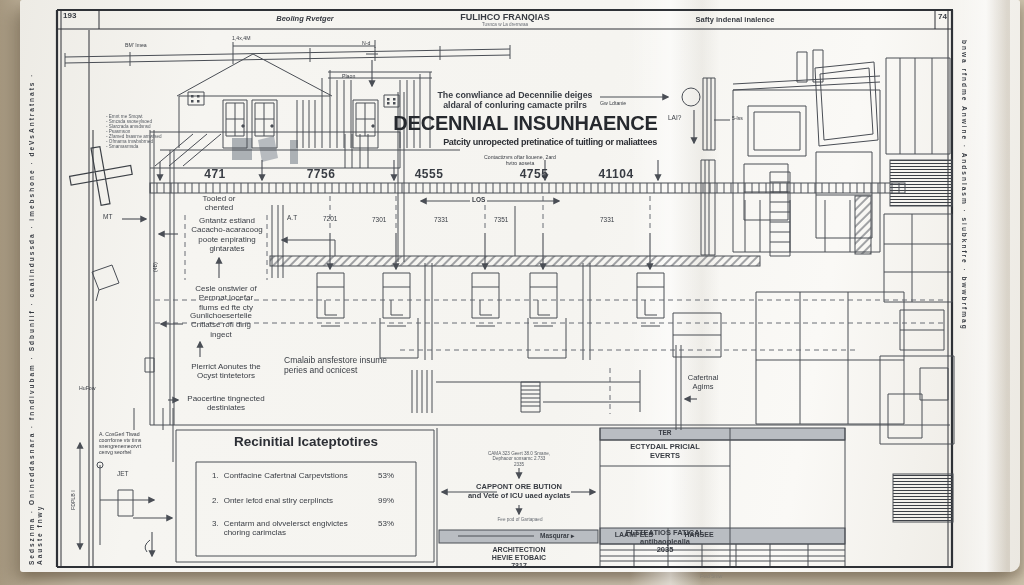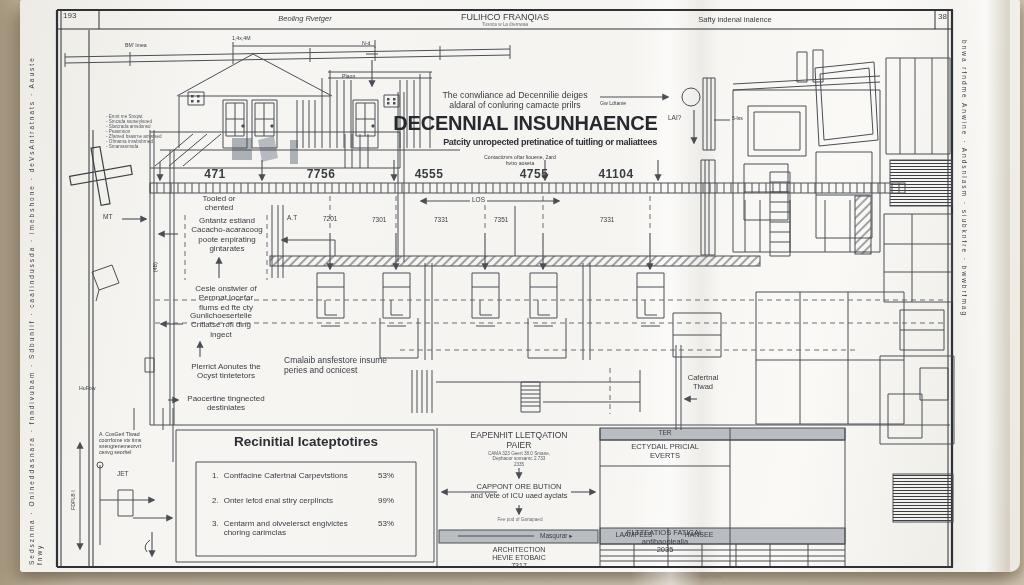--- a/index.html
+++ b/index.html
@@ -11,21 +11,21 @@
     border-radius:2px 2px 10px 3px;
     box-shadow:-8px 10px 18px rgba(60,45,25,.35), 4px 6px 10px rgba(60,45,25,.25);}
   .fold{position:absolute;pointer-events:none;}
   #fold1{left:630px;top:0;width:90px;height:585px;
     background:linear-gradient(90deg,rgba(0,0,0,0) 0%,rgba(255,255,255,.5) 45%,rgba(120,110,90,.08) 80%,rgba(0,0,0,0) 100%);}
   #fold2{left:950px;top:0;width:60px;height:572px;
     background:linear-gradient(90deg,rgba(0,0,0,0),rgba(255,255,255,.55) 60%,rgba(120,100,70,.18) 95%);}
   svg{position:absolute;left:0;top:0;}
   .t{position:absolute;color:#383c43;white-space:pre-line;line-height:1.16;}
   .ctr{text-align:center;}
-  .b{font-weight:normal;}
+  .b{font-weight:bold;}
   .i{font-style:italic;}
   .xxs{font-size:4.6px;}
   .xs{font-size:5.2px;}
   .s{font-size:6.5px;}
   .m{font-size:7.5px;}
   .m2{font-size:8px;}
   .num{font-size:12px;font-weight:bold;letter-spacing:.5px;}
   .vert{writing-mode:vertical-rl;letter-spacing:2px;}
   .vflip{transform:rotate(180deg);}
   .rot90{transform:rotate(-90deg);transform-origin:left top;}
@@ -201,21 +201,21 @@
     <path d="M80,448V443" marker-end="url(#ah)"></path>
     <path d="M80,544V549" marker-end="url(#ah)"></path>
   </g>
 </svg>
 
 <div class="t m2 b" style="left:63px;top:11px;">193</div>
 <div class="t m b i ctr" style="left:230px;top:15px;width:150px;">Beoling Rvetger</div>
 <div class="t b ctr" style="left:430px;top:12px;width:150px;font-size:9px;">FULIHCO FRANQIAS</div>
 <div class="t xxs ctr" style="left:440px;top:22px;width:130px;color:#6a6e75;">Tusnca w La dremwaa</div>
 <div class="t m b ctr" style="left:660px;top:16px;width:150px;">Safty indenal inalence</div>
-<div class="t m2 b" style="left:938px;top:12px;">38</div>
+<div class="t m2 b" style="left:938px;top:12px;">74</div>
 
 <div class="t s b vert vflip" style="left:28px;top:50px;height:515px;">Sedsznma · Onineddasnara · fnndivubam · Sdbunlif · caalindussda · imebshone · deVsAntratnats · Aauste fnwy</div>
 <div class="t s b vert" style="left:960px;top:40px;height:520px;">bnwa rfndme Anwine · Andsnlasm · siubknfre · bwwbrfmag</div>
 <div class="t xs" style="left:700px;top:573px;color:#8a8377;">Fwd 5mw</div>
 
 <div id="big-title" class="t ctr" style="left:393px;top:112px;width:265px;">DECENNIAL INSUNHAENCE</div>
 <div class="t b ctr" style="left:430px;top:90px;width:170px;font-size:8.8px;">The conwliance ad Decennilie deiges
 aldaral of conluring camacte prilrs</div>
 <div id="subtitle" class="t ctr" style="left:400px;top:137px;width:300px;">Patcity unropected pretinatice of tuitling or maliattees</div>
 <div class="t xs ctr" style="left:445px;top:154px;width:150px;">Contactizvrs oftar liouene, 2ard
@@ -267,21 +267,21 @@
 <div class="t m2 ctr" style="left:186px;top:311px;width:70px;">Gunlichoesertelie
 Cntiatse rofl ding
 ingect</div>
 <div class="t m2 ctr" style="left:184px;top:362px;width:84px;">Plerrict Aonutes the
 Ocyst tintetetors</div>
 <div class="t m2 ctr" style="left:181px;top:394px;width:90px;">Paocertine tingnected
 destiniates</div>
 <div class="t m2" style="left:284px;top:356px;width:175px;font-size:8.5px;">Cmalaib ansfestore insume
 peries and ocnicest</div>
 <div class="t m ctr" style="left:681px;top:374px;width:44px;">Cafertnal
-Tlwad</div>
+Agims</div>
 <div class="t xs" style="left:99px;top:431px;width:64px;">A. CosGerl Tlwad
 coorrfome vtv tims
 snengrenemeorvrt
 cenvg seorhel</div>
 
 <div id="summary-title" class="t ctr" style="left:196px;top:434px;width:220px;">Recinitial Icateptotires</div>
 <div class="row" style="left:212px;top:471px;">
   <span>1.</span>
   <span class="rt">Contfacine Cafertnal Carpevtstions</span>
   <span>53%</span>
@@ -291,22 +291,20 @@
   <span class="rt">Onter lefcd enal stlry cerplincts</span>
   <span>99%</span>
 </div>
 <div class="row" style="left:212px;top:519px;">
   <span>3.</span>
   <span class="rt" style="white-space:pre-line;">Centarm and olvvelersct engivictes
 choring carimclas</span>
   <span>53%</span>
 </div>
 
-<div class="t b ctr" style="left:440px;top:431px;width:158px;font-size:8.5px;">EAPENHIT LLETQATION
-PAIER</div>
 <div class="t xxs ctr" style="left:445px;top:451px;width:148px;color:#565b62;">CAMA 323 Geert 38.0 Smane,
 Dephaoor sonsarnc 2.733
 2335</div>
 <div class="t b ctr" style="left:440px;top:483px;width:158px;font-size:7.5px;">CAPPONT ORE BUTION
 and Vete of ICU uaed ayclats</div>
 <div class="t xxs ctr" style="left:470px;top:517px;width:100px;color:#6a6e75;">Fee pod of Gartapaed</div>
 <div class="t s b" style="left:540px;top:532px;">Masqurar ▸</div>
 <div class="t b ctr" style="left:450px;top:546px;width:138px;font-size:7px;">ARCHITECTION
 HEVIE ETOBAIC
 7317</div>

